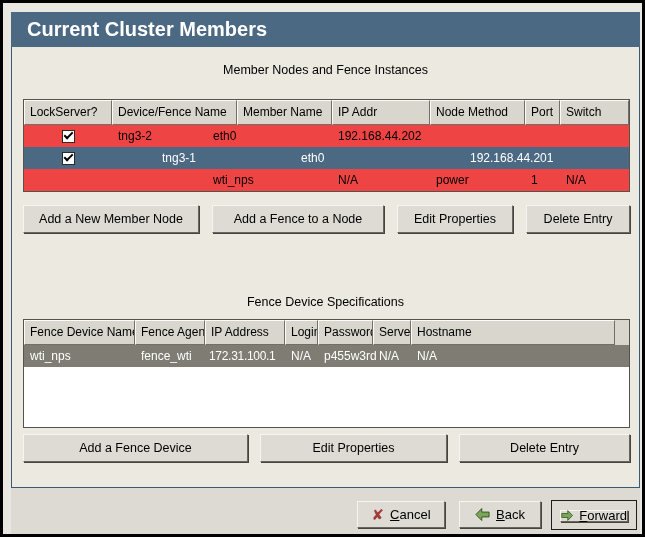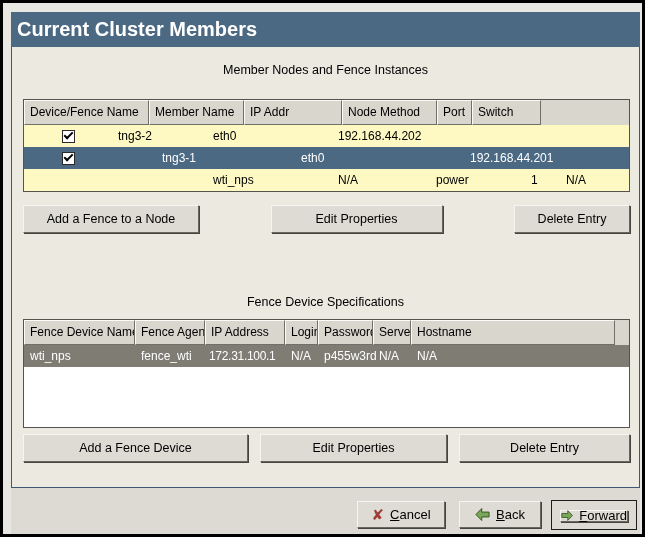--- a/index.html
+++ b/index.html
@@ -6,21 +6,21 @@
   html,body { width:645px; height:537px; }
   body {
     position:relative; background:#000;
     font-family:"Liberation Sans","DejaVu Sans",sans-serif;
     color:#000; overflow:hidden;
   }
   .frame { position:absolute; inset:3px; background:#e9e7e1; }
   .titlebar {
     position:absolute; left:8px; top:9px; width:629px; height:35px;
     background:#4b6983; color:#fff; font-size:20px; font-weight:bold;
-    line-height:35px; padding-left:6px; white-space:nowrap;
+    line-height:35px; padding-left:16px; white-space:nowrap;
   }
   .content {
     position:absolute; left:8px; top:44px; width:629px; height:441px;
     background:#ece9e1; border:1px solid #3c5974; border-top:none;
   }
   .footer {
     position:absolute; left:8px; top:485px; width:629px; height:46px;
     background:#dcdad2;
   }
   .section-label {
@@ -37,21 +37,21 @@
   }
   #table1 { top:52px;  height:93px; }
   #table2 { top:272px; height:109px; }
   .thead { display:flex; height:25px; background:#d9d6ce; }
   .th {
     flex:none; background:#d9d6ce;
     border:1px solid; border-color:#fcfbf7 #716f68 #716f68 #fcfbf7;
     font-size:12px; line-height:22px; padding-left:5px;
     white-space:nowrap; overflow:hidden; cursor:default;
   }
-  .trow { display:flex; height:22px; background:#fef9c3; font-size:12px; align-items:center; }
+  .trow { display:flex; height:22px; background:#ef4444; font-size:12px; align-items:center; }
   .trow.sel-focus   { background:#4b6983; color:#fff;gap:44px; }
   .trow.sel-nofocus { background:#7f7c73; color:#fff; }
   .td { flex:none; padding-left:6px; white-space:nowrap; overflow:visible; }
   .td.center { display:flex; justify-content:center; padding-left:0; }
 
   
   .c0{width:88px}.c1{width:95px}.c2{width:125px}.c3{width:98px}.c4{width:95px}.c5{width:35px}.c6{width:69px}
   
   .f0{width:111px}.f1{width:70px}.f2{width:80px}.f3{width:33px}.f4{width:55px}.f5{width:38px}.f6{width:204px}
   #table2 .td.f2 { padding-left:4px; letter-spacing:-0.3px; }
@@ -108,20 +108,21 @@
   <div class="titlebar">
     <span>Current Cluster Members</span>
   </div>
 
   <div class="content">
 
     <div class="section-label" id="label1">Member Nodes and Fence Instances</div>
 
     <div class="gtable" id="table1">
       <div class="thead">
+        <div class="th c0">LockServer?</div>
         <div class="th c2">Device/Fence Name</div>
         <div class="th c1">Member Name</div>
         <div class="th c3">IP Addr</div>
         <div class="th c4">Node Method</div>
         <div class="th c5">Port</div>
         <div class="th c6">Switch</div>
       </div>
       <div class="trow">
         <div class="td c0 center">
             <span class="cb"></span>
@@ -149,20 +150,21 @@
         <div class="td c1"></div>
         <div class="td c2">wti_nps</div>
         <div class="td c3">N/A</div>
         <div class="td c4">power</div>
         <div class="td c5">1</div>
         <div class="td c6">N/A</div>
       </div>
     </div>
 
     <div class="btnrow" id="btnrow1">
+      <button class="gbtn">Add a New Member Node</button>
       <button class="gbtn">Add a Fence to a Node</button>
       <button class="gbtn">Edit Properties</button>
       <button class="gbtn">Delete Entry</button>
     </div>
 
     <div class="section-label" id="label2">Fence Device Specifications</div>
 
     <div class="gtable" id="table2">
       <div class="thead">
         <div class="th f0">Fence Device Name</div>

